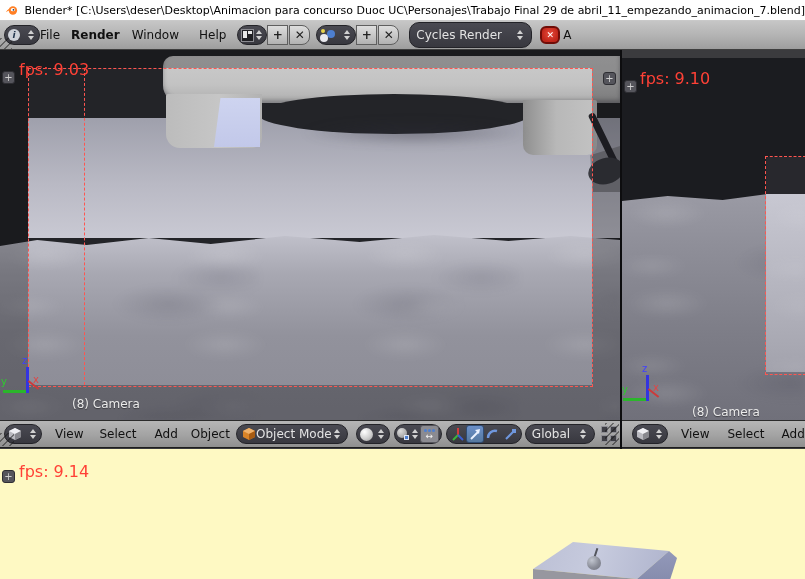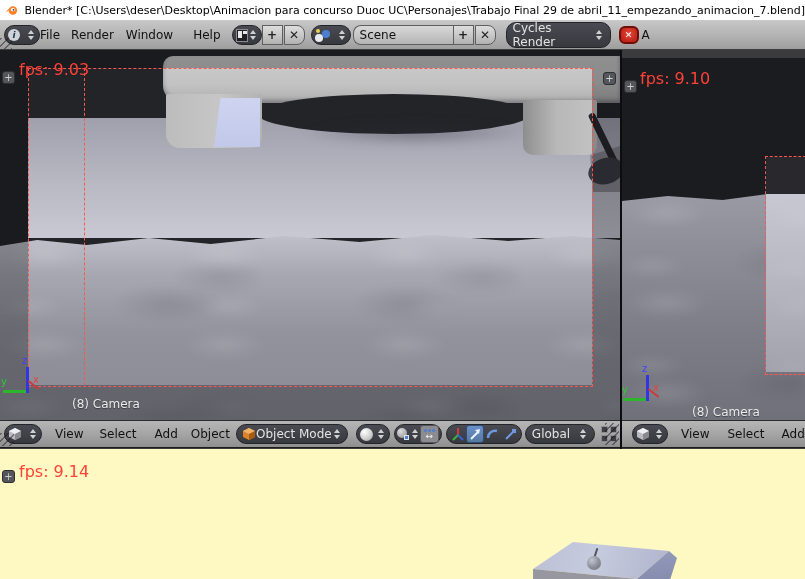--- a/index.html
+++ b/index.html
@@ -78,21 +78,21 @@
 
   <div class="menubar">
     <span class="pill-dark" style="margin-left:4px;width:36px;justify-content:space-between;">
       <span class="ball" style="width:12px;height:12px;background:#cfd3da;color:#23364d;font-size:9px;font-weight:bold;text-align:center;line-height:12px;font-style:italic;">i</span>
       <span class="spinners">
           <i class="up"></i>
           <i class="dn"></i>
         </span>
     </span>
     <span class="mitem" style="">File</span>
-    <span class="mitem" style="margin-left:11px;">Render</span>
+    <span class="mitem" style="margin-left:11px;font-weight:bold;">Render</span>
     <span class="mitem" style="margin-left:12px;">Window</span>
     <span class="mitem" style="margin-left:20px;">Help</span>
 
     <span class="pill-dark" style="margin-left:11px;width:30px;justify-content:space-between;">
       <span style="display:inline-block;width:12px;height:11px;background:#202024;border:1px solid #8a8a90;position:relative;">
         <span style="position:absolute;left:1px;top:1px;width:4px;height:7px;background:#e8e8e8;"></span>
         <span style="position:absolute;left:6px;top:1px;width:4px;height:3px;background:#e8e8e8;"></span>
       </span>
       <span class="spinners">
           <i class="up"></i>
@@ -106,27 +106,24 @@
       <span style="position:relative;width:15px;height:13px;">
         <span class="ball" style="position:absolute;left:1px;top:0;width:4px;height:4px;background:#e8d44d;"></span>
         <span class="ball" style="position:absolute;right:0;top:1px;width:8px;height:8px;background:#4d7fd0;"></span>
         <span class="ball" style="position:absolute;left:0;bottom:0;width:8px;height:8px;background:#e9e9ee;"></span>
       </span>
       <span class="spinners">
           <i class="up"></i>
           <i class="dn"></i>
         </span>
     </span>
-    <span class="pill-light" style="margin-left:2px;width:100px;border-radius:8px 0 0 8px;border-right:none;">
-      <span>Scene</span>
-    </span>
     <span class="sqbtn" style="border-radius:0;">+</span>
     <span class="sqbtn" style="margin-left:1px;border-radius:0 8px 8px 0;">✕</span>
 
-    <span class="pill-dark" style="margin-left:10px;width:105px;justify-content:space-between;padding:12px 6px;">
+    <span class="pill-dark" style="margin-left:10px;width:123px;justify-content:space-between;padding:12px 6px;">
       <span>Cycles Render</span>
       <span class="spinners">
           <i class="up"></i>
           <i class="dn"></i>
         </span>
     </span>
 
     <span style="display:inline-flex;align-items:center;margin-left:8px;gap:3px;">
       <span style="display:inline-flex;align-items:center;justify-content:center;width:20px;height:18px;border-radius:6px;background:radial-gradient(circle at 50% 40%,#e64a3c 0%,#c1261a 70%);border:2px solid #6f0d08;color:#fff;font-size:9px;font-weight:bold;box-sizing:border-box;">✕</span>
       <span style="font-size:12px;color:#111;">A</span>

